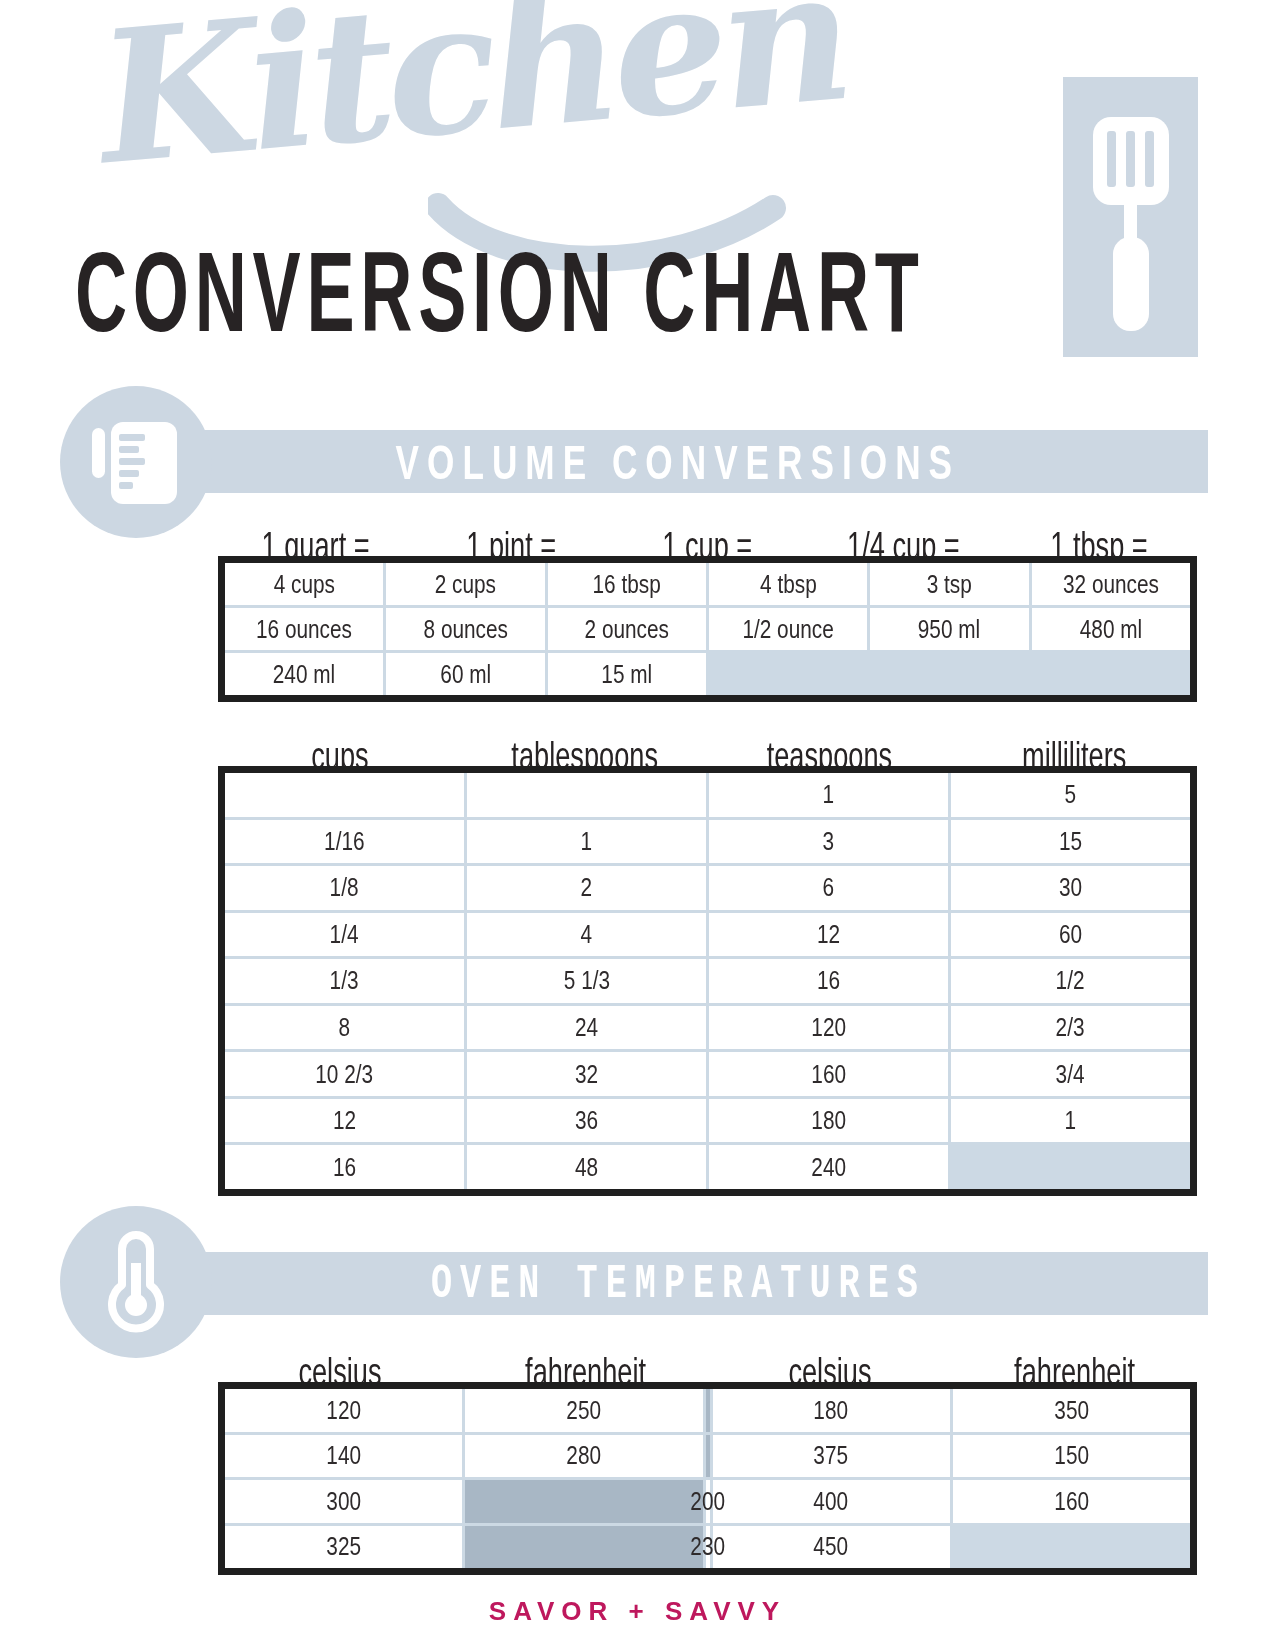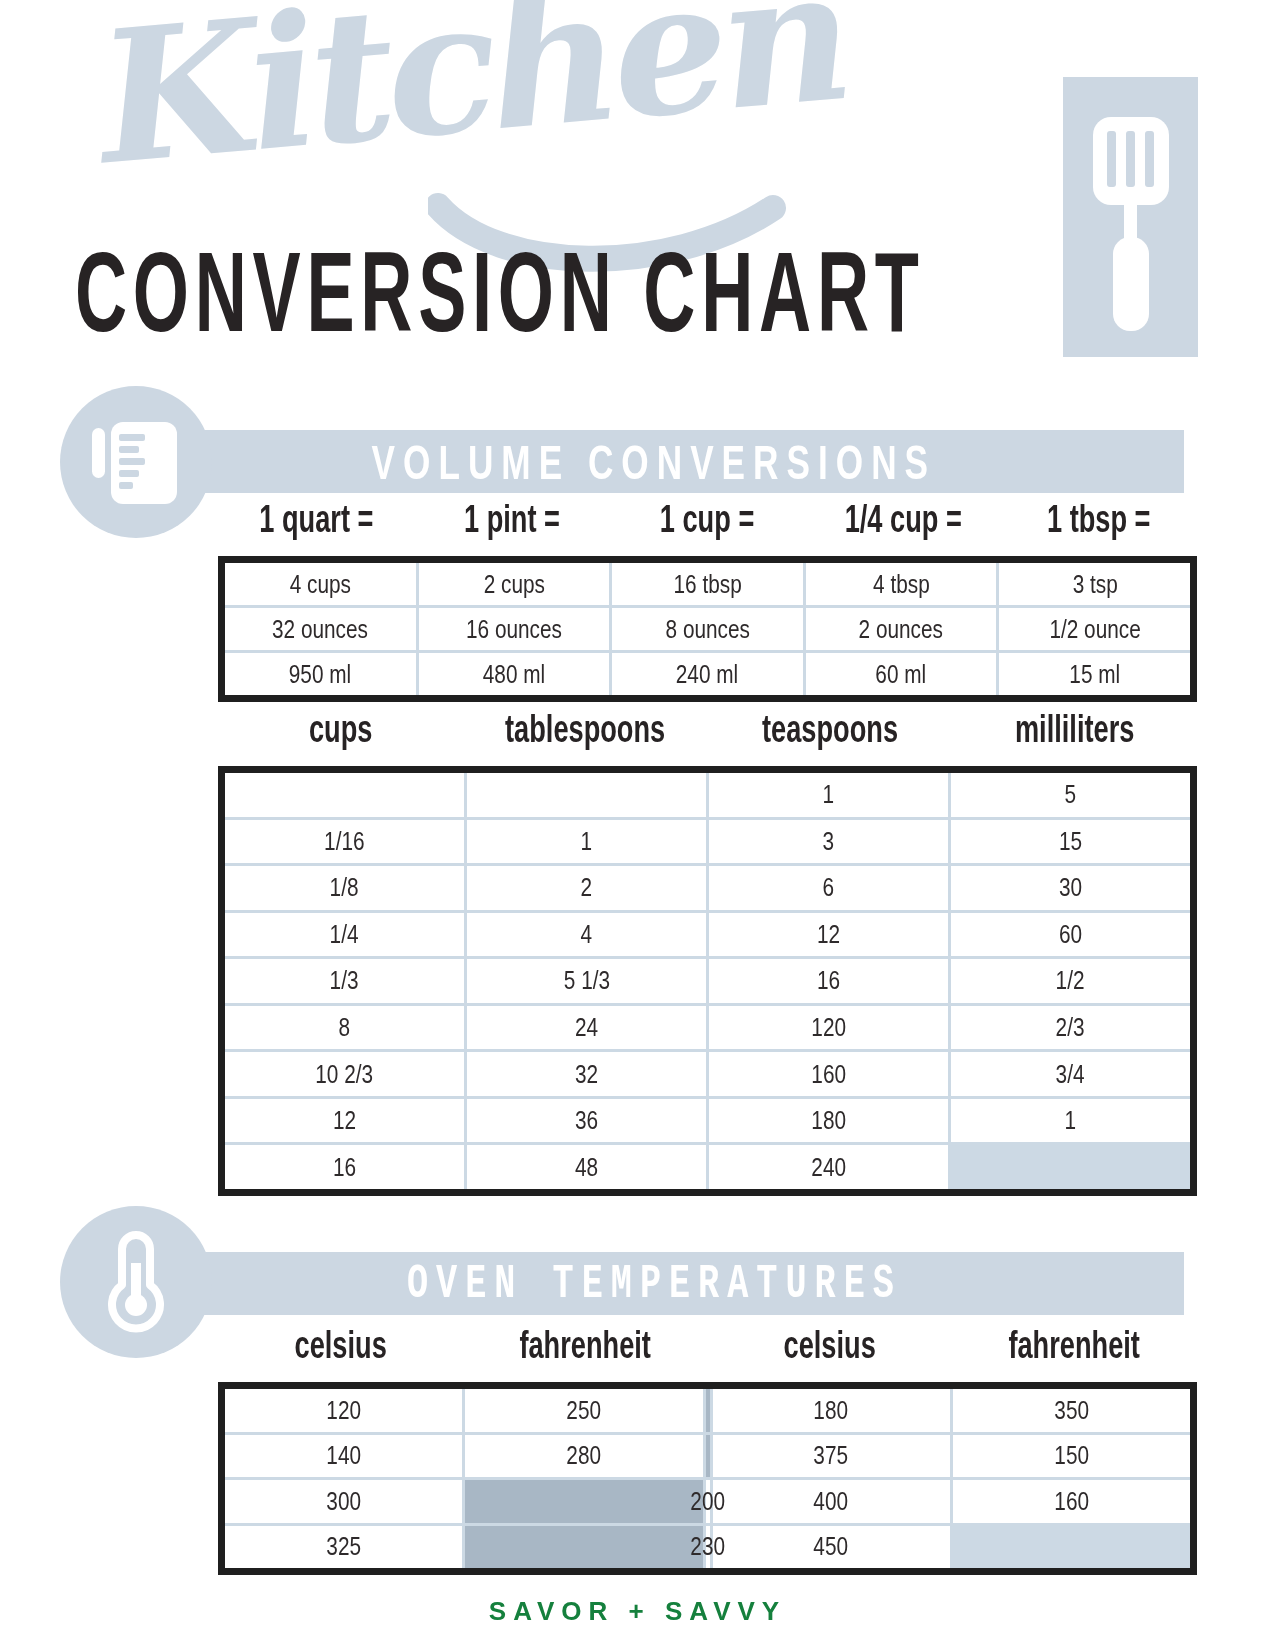--- a/index.html
+++ b/index.html
@@ -13,50 +13,50 @@
     transform:rotate(-5deg);transform-origin:left top;white-space:nowrap;}
   .swash{position:absolute;left:428px;top:178px;z-index:1;}
   .main-title{position:absolute;left:75px;top:236px;z-index:2;
     font-weight:bold;font-size:88px;letter-spacing:7px;line-height:1;white-space:nowrap;
     transform:scale(0.82,1.28);transform-origin:left top;color:#272324;}
   .spatula-tile{position:absolute;left:1063px;top:77px;width:135px;height:280px;background:#CCD7E2;}
 
   
   .sec-circle{position:absolute;width:152px;height:152px;border-radius:50%;background:#CCD7E2;
     display:flex;align-items:center;justify-content:center;}
-  .sec-bar{position:absolute;left:124px;width:1060px;height:63px;background:#CCD7E2;
+  .sec-bar{position:absolute;left:148px;width:1060px;height:63px;background:#CCD7E2;
     display:flex;align-items:center;justify-content:center;}
   .sec-title{color:#fff;font-weight:bold;font-size:44px;letter-spacing:10px;white-space:nowrap;
     transform:scale(0.8,1.1);}
   .vol-circle{left:60px;top:386px;}
   .vol-bar{top:430px;}
   .oven-circle{left:60px;top:1206px;}
   .oven-bar{top:1252px;font-family:Liberation Mono, monospace;}
 
   
   .hrow{position:absolute;left:218px;width:979px;display:flex;}
-  .hc{flex:1;text-align:center;font-weight:bold;font-size:34px;line-height:1;white-space:nowrap;}
+  .hc{flex:1;text-align:center;font-weight:normal;font-size:34px;line-height:1;white-space:nowrap;margin-top:27px;}
   .hc .t{display:inline-block;transform:scale(0.8,1.12);}
   .equiv-headers{top:502px;}
   .measure-headers{top:712px;}
   .oven-headers{top:1328px;}
 
   
   .tbl{position:absolute;left:218px;width:965px;border:7px solid #1F1F1F;background:#CCD9E4;
     display:grid;grid-gap:3px;}
   .tbl .c{background:#fff;display:flex;align-items:center;justify-content:center;}
   .tbl .c .t{font-size:26px;color:#2E2A2B;white-space:nowrap;display:inline-block;transform:scaleX(0.8);}
   .tbl .vd{background:#A8B7C5;}
-  .table1{top:556px;height:132px;grid-template-columns:repeat(5,1fr);grid-template-rows:repeat(3,1fr);}
+  .table1{top:556px;height:132px;grid-template-columns:repeat(6,1fr);grid-template-rows:repeat(3,1fr);}
   .table2{top:766px;height:416px;grid-template-columns:repeat(4,1fr);grid-template-rows:repeat(9,1fr);}
   .table3{top:1382px;height:179px;grid-template-columns:1fr 1fr 4px 1fr 1fr;grid-template-rows:repeat(4,1fr);}
 
   
   .footer{position:absolute;left:0;top:1596px;width:100%;text-align:center;
-    font-weight:bold;font-size:26px;letter-spacing:7px;color:#15803d;}
+    font-weight:bold;font-size:26px;letter-spacing:7px;color:#be185d;}
 </style>
 </head>
 <body>
 
 <div class="page">
 
   <div class="script-title">Kitchen</div>
   <svg class="swash" width="360" height="100" viewBox="0 0 360 100">
     <path d="M10,28 C70,96 240,100 345,30" stroke="#CCD7E2" stroke-width="26" fill="none" stroke-linecap="round"></path>
   </svg>

